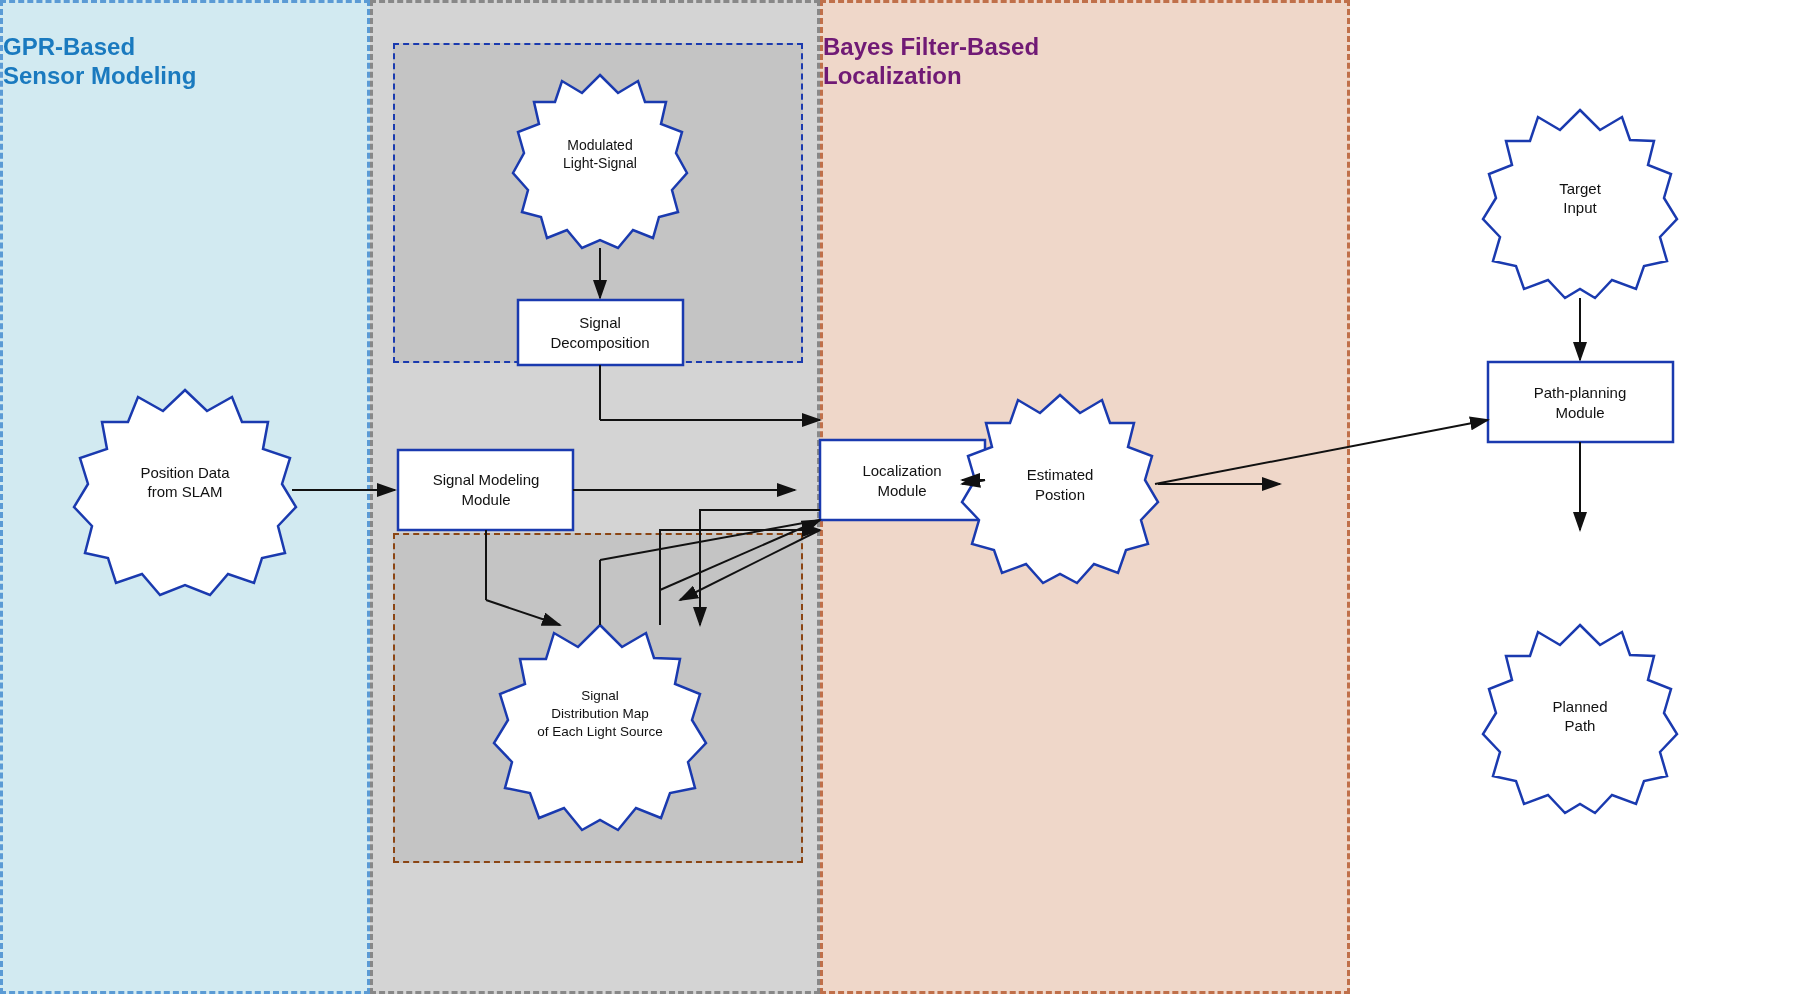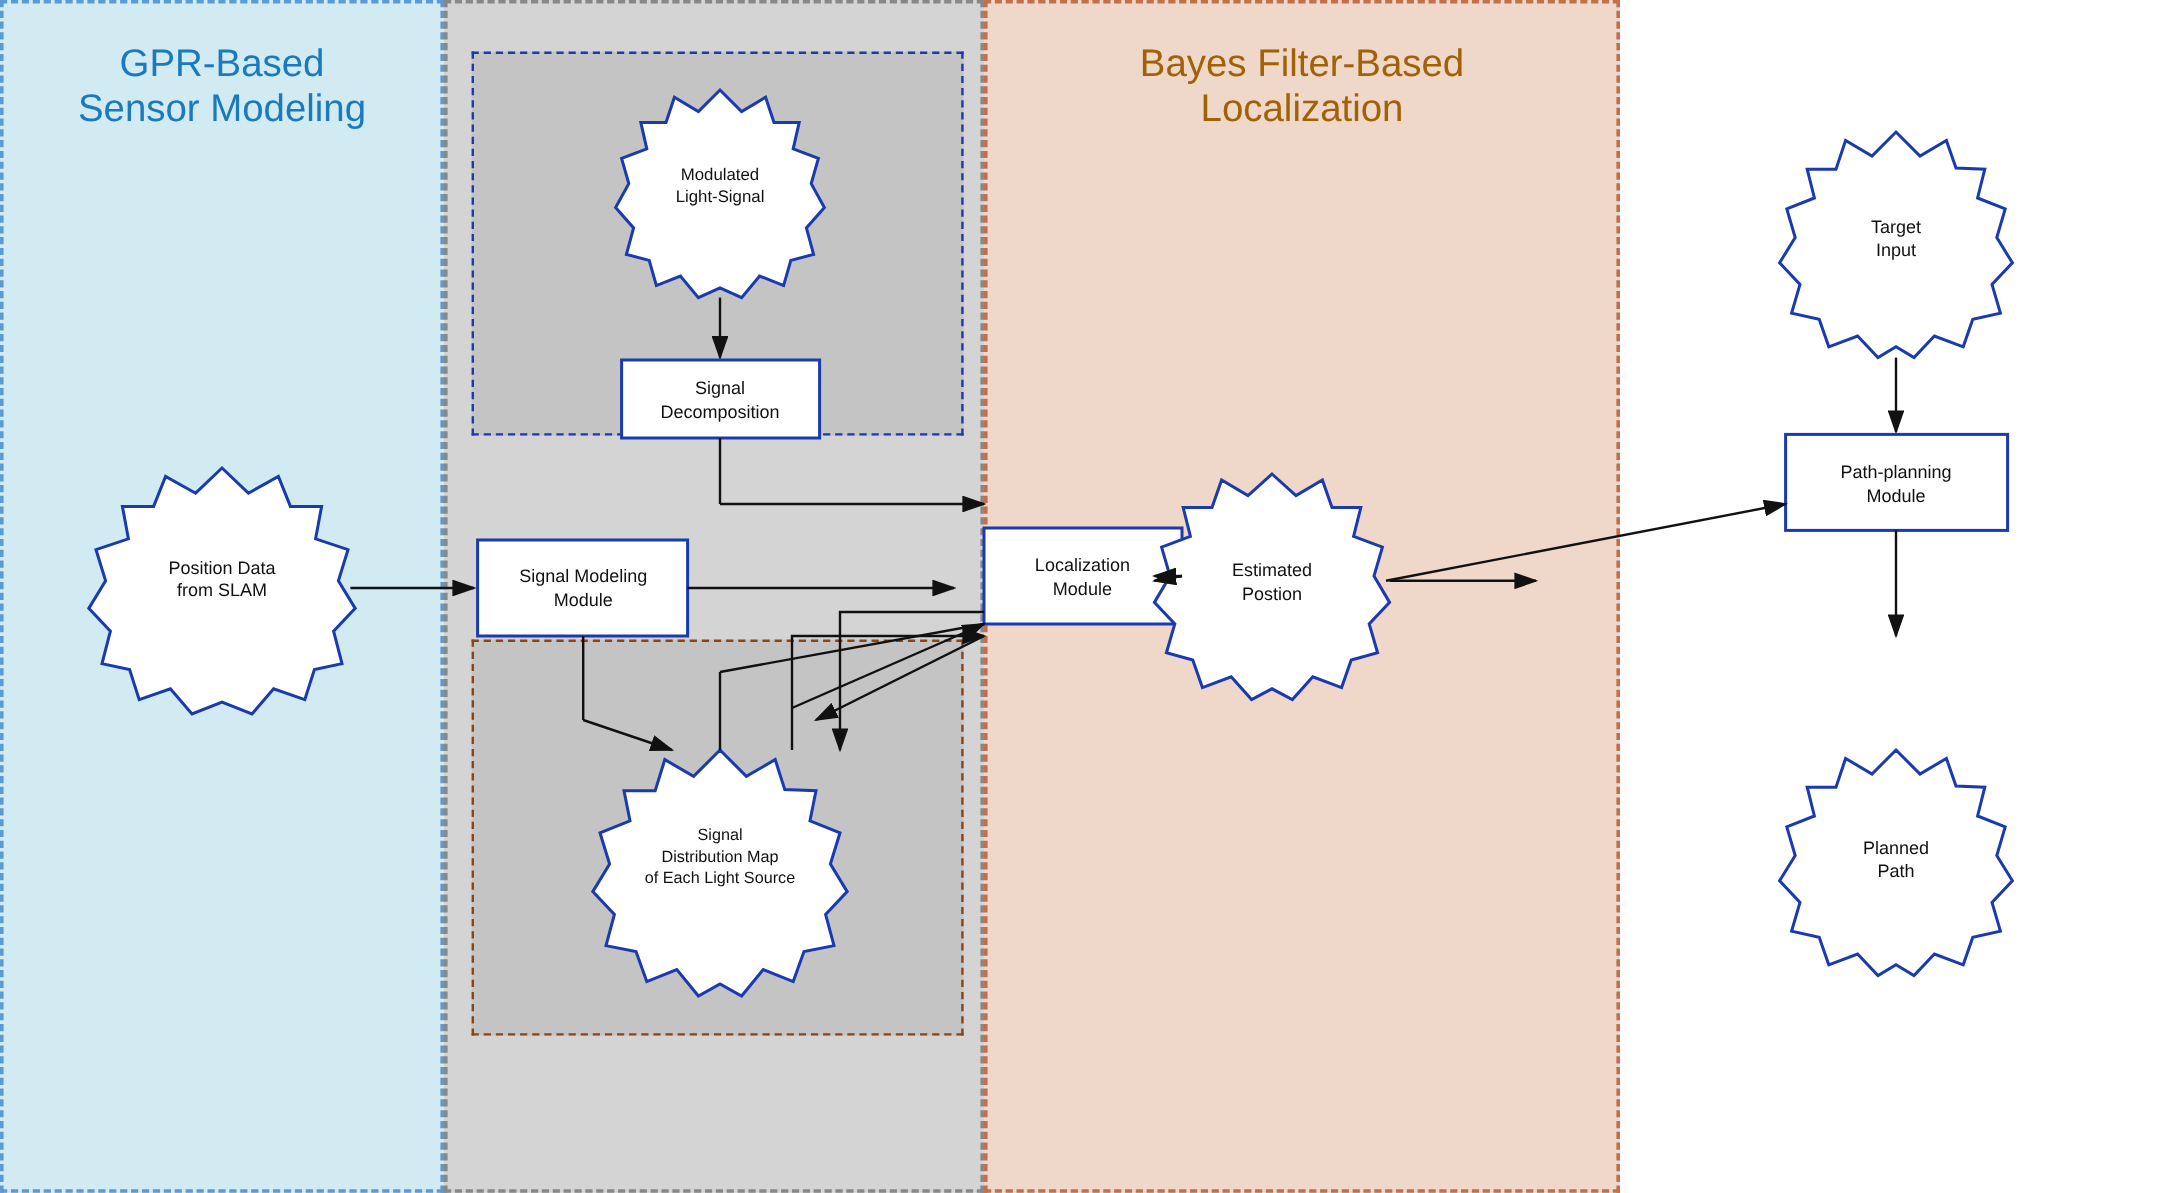--- a/index.html
+++ b/index.html
@@ -48,27 +48,26 @@
       width: 448px;
       background: rgba(180, 220, 130, 0.45);
       border-color: #7aaa3a;
     }
 
     
     .section-title {
       position: absolute;
       top: 30px;
       left: 0; right: 0;
-      text-align: center;
-      font-size: 32px;
-      font-weight: normal;
+      font-size: 24px;
+      font-weight: bold;
       line-height: 1.2;
     }
     .section-gpr .section-title { color: #1a7abf; }
-    .section-bayes .section-title { color: #a16207; }
+    .section-bayes .section-title { color: #701a75; }
     .section-astar .section-title { color: #5a9010; }
 
     
     .arrows-svg {
       position: absolute;
       top: 0; left: 0;
       width: 1798px;
       height: 994px;
       pointer-events: none;
     }

